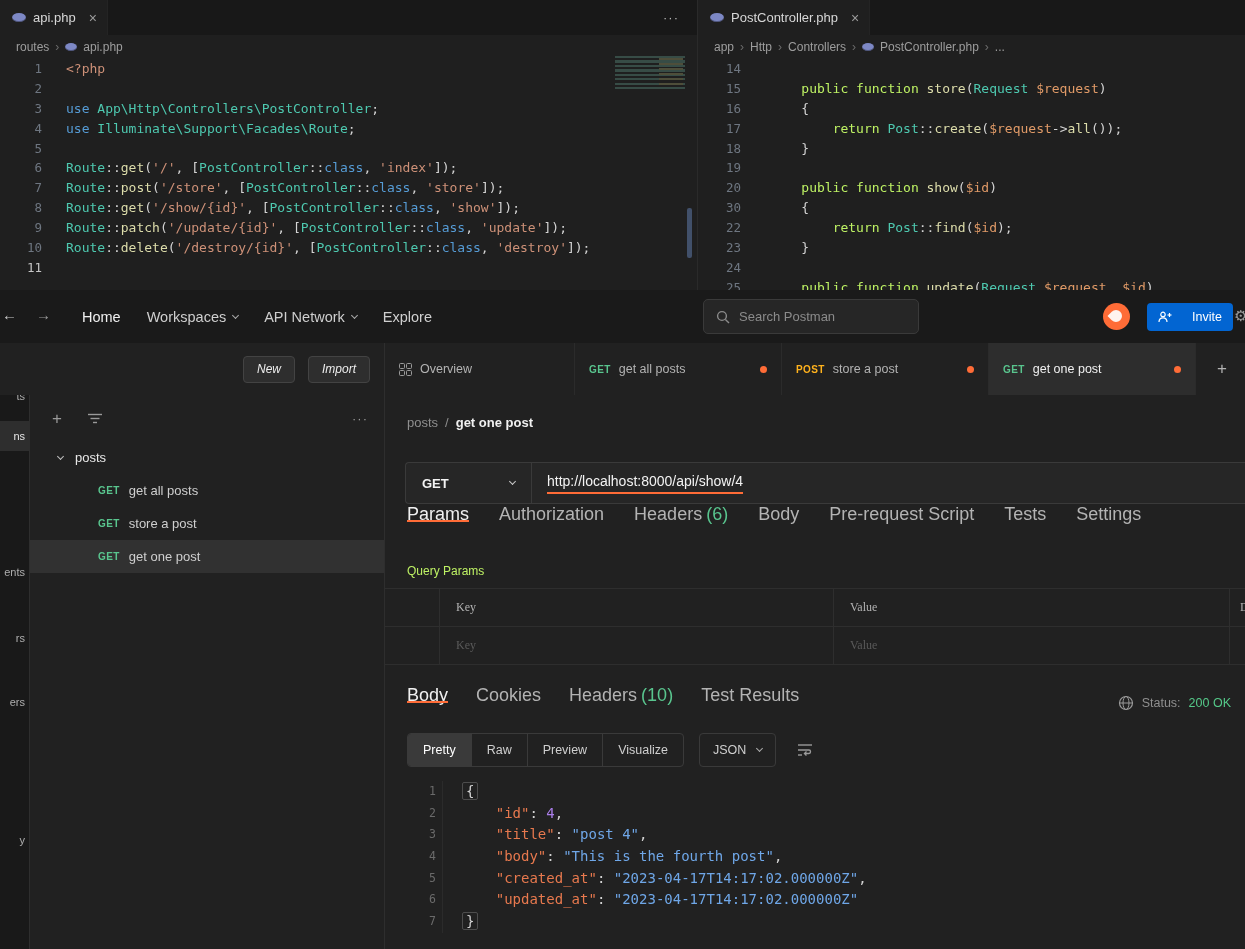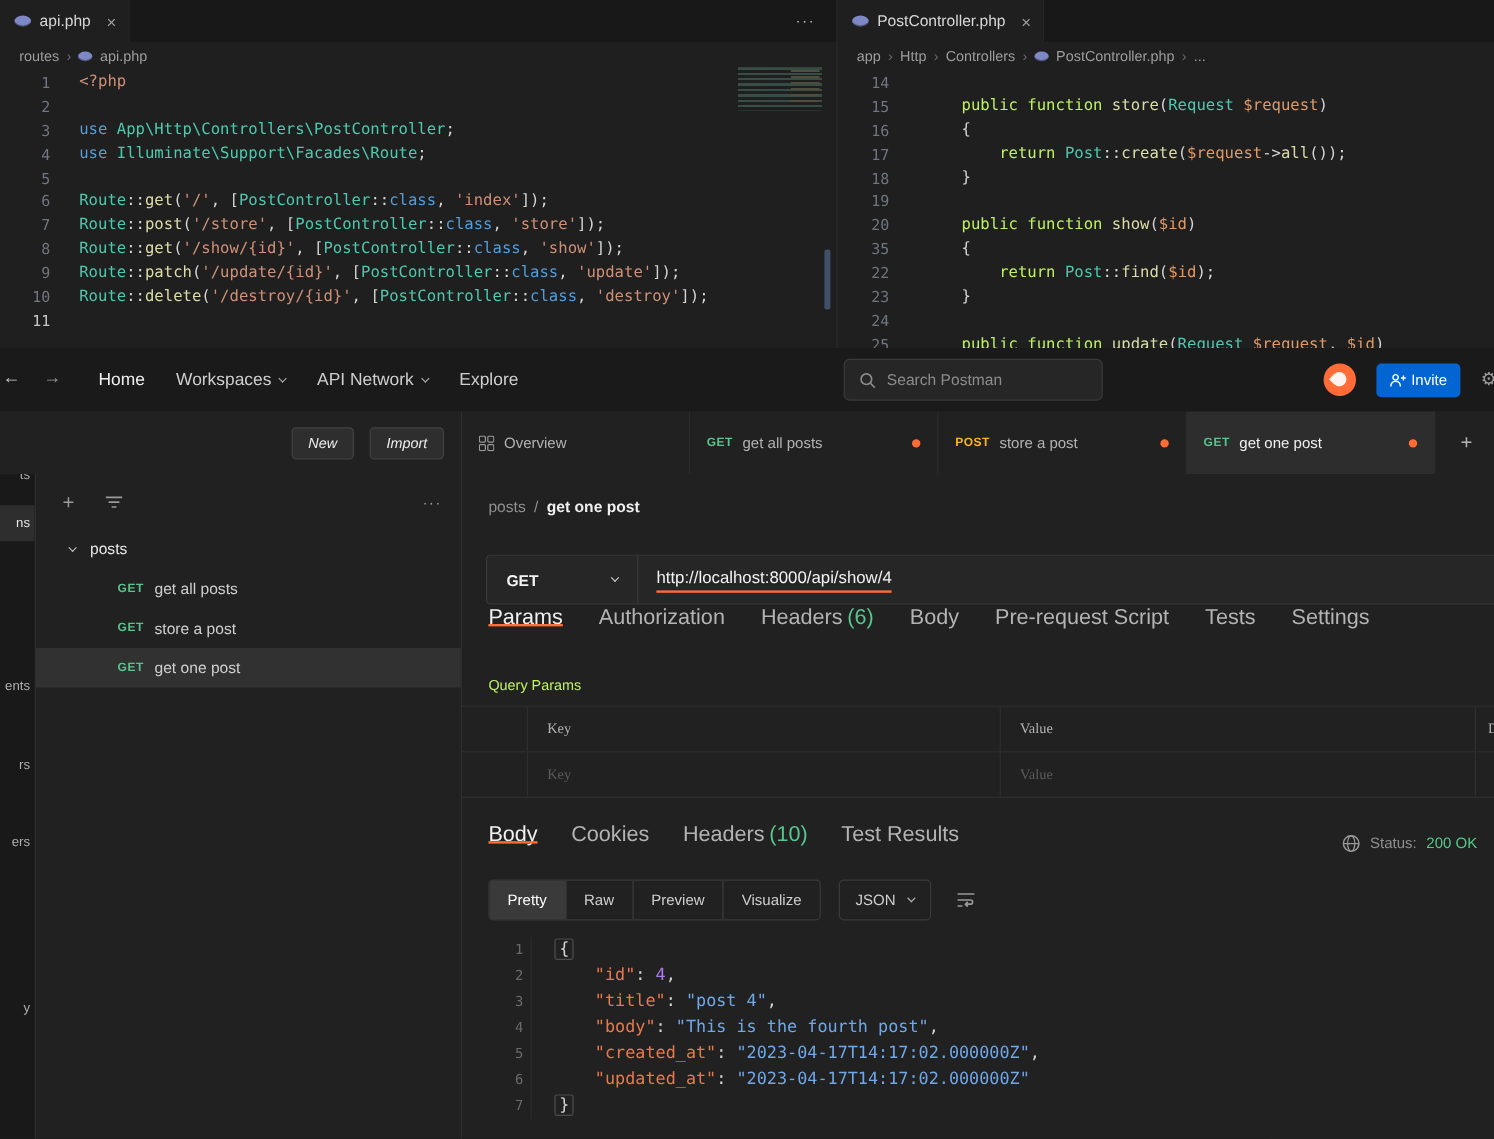--- a/index.html
+++ b/index.html
@@ -60,21 +60,21 @@
           border-bottom:1.4px solid currentColor; transform:rotate(45deg); margin-left:7px;
           margin-top:-3px; opacity:.8; }
   .pm-search { position:absolute; left:703px; top:9px; width:216px; height:35px; background:#262626;
                border:1px solid #3a3a3a; border-radius:5px; display:flex; align-items:center; gap:9px;
                padding:0 12px; color:#8b8b8b; font-size:13px; }
   .pm-logo { position:absolute; left:1103px; top:13px; width:27px; height:27px; border-radius:50%;
              background:#ff6c37; }
   .pm-logo::after { content:""; position:absolute; left:7px; top:7px; width:12px; height:12px;
              border-radius:50% 50% 50% 0; background:#fff; transform:rotate(45deg); opacity:.92; }
   .pm-invite { position:absolute; left:1147px; top:13px; height:28px; padding:0 11px; background:#0265d2;
-               border-radius:4px; color:#fff; font-size:12.5px; display:flex; align-items:center; gap:4px; }
+               border-radius:4px; color:#fff; font-size:12.5px; display:flex; align-items:center; gap:20px; }
   .pm-settings { position:absolute; left:1234px; top:17px; color:#9a9a9a; font-size:15px; }
 
   .pm-subbar { position:absolute; top:53px; left:0; width:100%; height:52px; display:flex; background:#212121; }
   .pm-sidebar-head { width:385px; flex:0 0 385px; display:flex; align-items:center; justify-content:flex-end;
                      gap:13px; padding-right:14px; border-right:1px solid #2e2e2e;font-style:italic; }
   .pm-btn { height:27px; padding:0 13px; background:#2e2e2e; border:1px solid #434343; border-radius:4px;
             color:#ededed; font-size:12px; display:flex; align-items:center; }
   .pm-tabstrip { flex:1; display:flex; align-items:stretch; min-width:0; }
   .pm-tab { display:flex; align-items:center; gap:8px; padding:0 14px; border-right:1px solid #2b2b2b;
             color:#b3b3b3; font-size:12.5px; }
@@ -221,21 +221,21 @@
       <span>...</span>
     </div>
     <div class="vsc-code" id="code-right">
         <div class="code-line"><span class="gutter">14</span><span class="line-text"></span></div>
         <div class="code-line"><span class="gutter">15</span><span class="line-text"><span class="tk-pl">    </span><span class="tk-kw2">public function </span><span class="tk-fn">store</span><span class="tk-pn">(</span><span class="tk-cls">Request </span><span class="tk-var">$request</span><span class="tk-pn">)</span></span></div>
         <div class="code-line"><span class="gutter">16</span><span class="line-text"><span class="tk-pn">    {</span></span></div>
         <div class="code-line"><span class="gutter">17</span><span class="line-text"><span class="tk-pl">        </span><span class="tk-kw2">return </span><span class="tk-cls">Post</span><span class="tk-pn">::</span><span class="tk-fn">create</span><span class="tk-pn">(</span><span class="tk-var">$request</span><span class="tk-pn">-&gt;</span><span class="tk-fn">all</span><span class="tk-pn">());</span></span></div>
         <div class="code-line"><span class="gutter">18</span><span class="line-text"><span class="tk-pn">    }</span></span></div>
         <div class="code-line"><span class="gutter">19</span><span class="line-text"></span></div>
         <div class="code-line"><span class="gutter">20</span><span class="line-text"><span class="tk-pl">    </span><span class="tk-kw2">public function </span><span class="tk-fn">show</span><span class="tk-pn">(</span><span class="tk-var">$id</span><span class="tk-pn">)</span></span></div>
-        <div class="code-line"><span class="gutter">35</span><span class="line-text"><span class="tk-pn">    {</span></span></div>
+        <div class="code-line"><span class="gutter">30</span><span class="line-text"><span class="tk-pn">    {</span></span></div>
         <div class="code-line"><span class="gutter">22</span><span class="line-text"><span class="tk-pl">        </span><span class="tk-kw2">return </span><span class="tk-cls">Post</span><span class="tk-pn">::</span><span class="tk-fn">find</span><span class="tk-pn">(</span><span class="tk-var">$id</span><span class="tk-pn">);</span></span></div>
         <div class="code-line"><span class="gutter">23</span><span class="line-text"><span class="tk-pn">    }</span></span></div>
         <div class="code-line"><span class="gutter">24</span><span class="line-text"></span></div>
         <div class="code-line"><span class="gutter">25</span><span class="line-text"><span class="tk-pl">    </span><span class="tk-kw2">public function </span><span class="tk-fn">update</span><span class="tk-pn">(</span><span class="tk-cls">Request </span><span class="tk-var">$request</span><span class="tk-pn">, </span><span class="tk-var">$id</span><span class="tk-pn">)</span></span></div>
       </div>
   </div>
 </div>
 
 <div class="postman">
 

